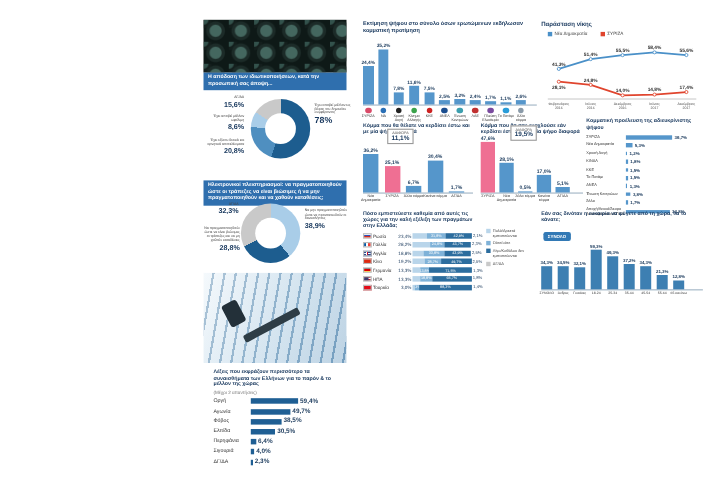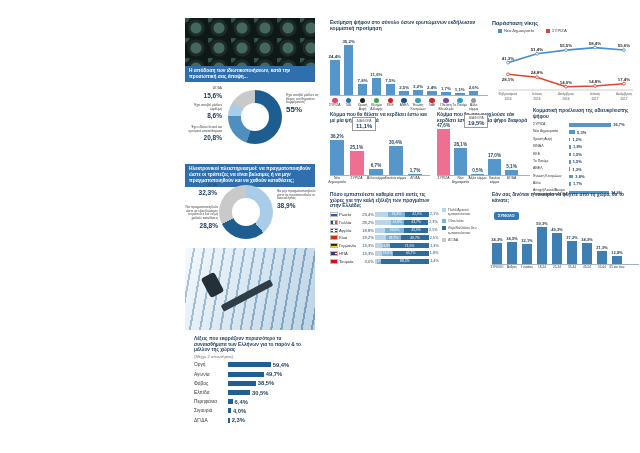--- a/index.html
+++ b/index.html
@@ -121,21 +121,21 @@
     <div class="bottles"></div>
   </div>
 
   <div class="abs band" id="band1">Η απόδοση των ιδιωτικοποιήσεων, κατά την προσωπική σας άποψη...</div>
 
   <div class="abs donut" id="donut1" style="background: conic-gradient(rgb(29, 93, 143) 0%, rgb(29, 93, 143) 55%, rgb(79, 143, 192) 55%, rgb(79, 143, 192) 75.8%, rgb(169, 205, 232) 75.8%, rgb(169, 205, 232) 84.4%, rgb(201, 201, 201) 84.4%, rgb(201, 201, 201) 100%);">
     <div class="hole"></div>
   </div>
   <div class="abs co" id="q1c0">
     <div class="colab">Έχει αποβεί μάλλον εις βάρος του δημοσίου συμφέροντος</div>
-    <div class="coval">55%</div>
+    <div class="coval">78%</div>
   </div>
   <div class="abs co" id="q1c1">
     <div class="colab">Έχει εξίσου θετικά και αρνητικά αποτελέσματα</div>
     <div class="coval">20,8%</div>
   </div>
   <div class="abs co" id="q1c2">
     <div class="colab">Έχει αποβεί μάλλον ωφέλιμη</div>
     <div class="coval">8,6%</div>
   </div>
   <div class="abs co" id="q1c3">

